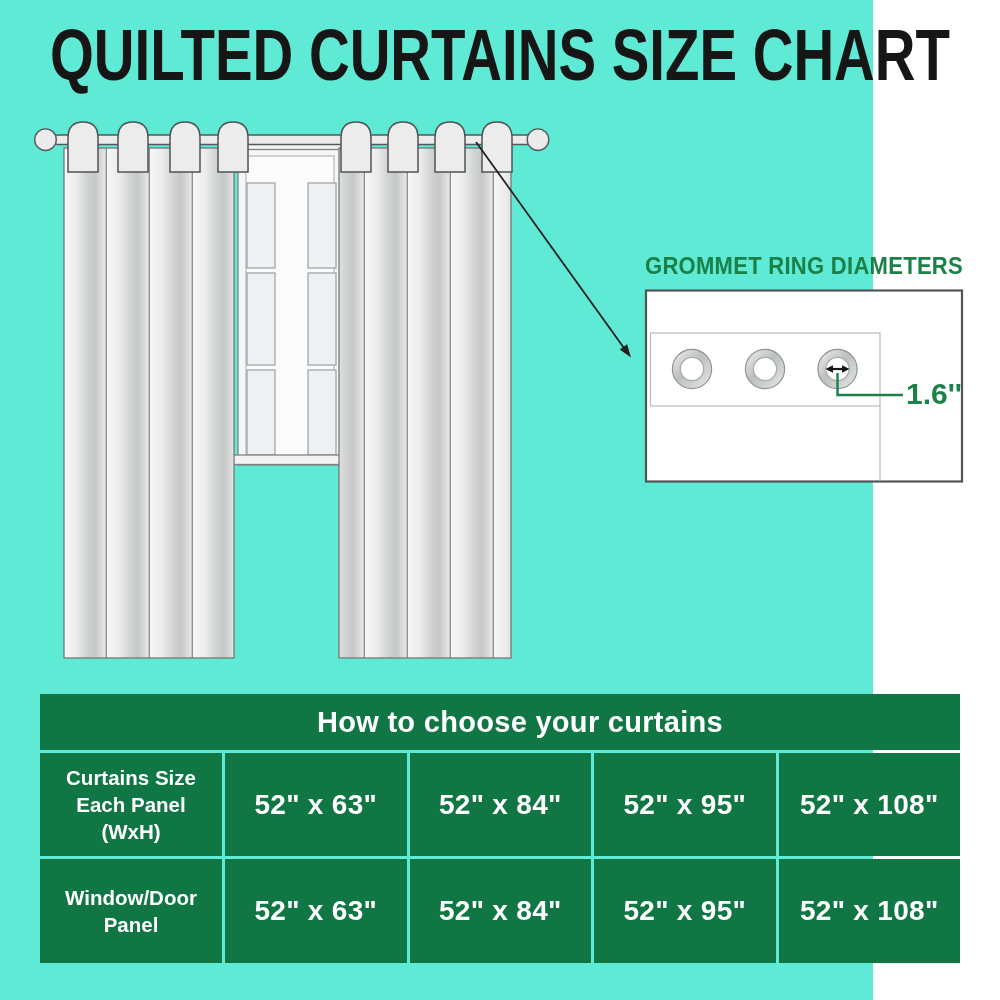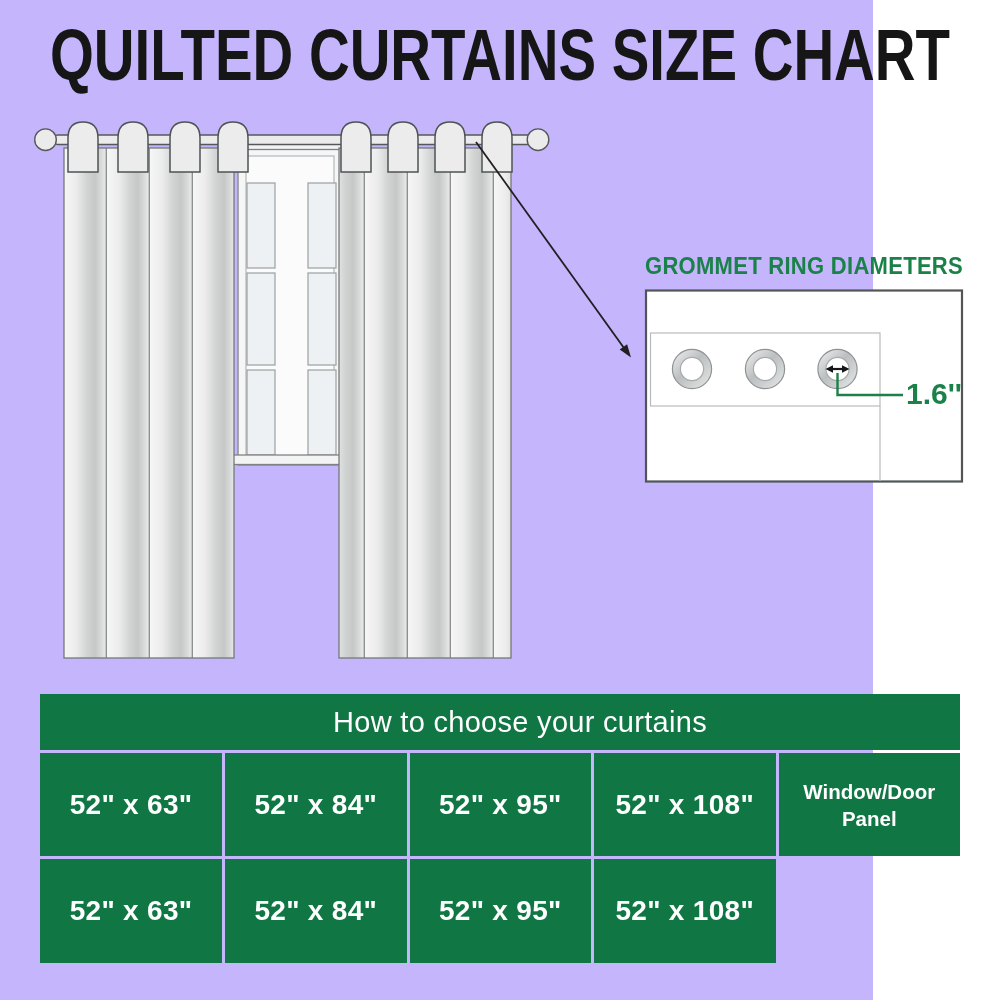--- a/index.html
+++ b/index.html
@@ -1,26 +1,26 @@
 <!DOCTYPE html>
 <html><head>
 <meta charset="utf-8">
 <style>
   html,body{margin:0;padding:0;width:1000px;height:1000px;background:#ffffff;overflow:hidden;
     font-family:"Liberation Sans", sans-serif;}
-  .stage{position:relative;width:873px;height:1000px;background:#c4b5fd;}
+  .stage{position:relative;width:873px;height:1000px;background:#5eead4;}
   svg.art{position:absolute;left:0;top:0;width:1000px;height:1000px;}
 
   
   .size-table{position:absolute;left:40px;top:694px;width:920px;height:269px;
     display:grid;grid-template-columns:182px repeat(4,1fr);grid-template-rows:56px 103px 104px;
     gap:3px;}
   .tcell{background:#107644;color:#ffffff;display:flex;align-items:center;justify-content:center;
     text-align:center;}
-  .thead{grid-column:1 / -1;font-size:29px;font-weight:400;letter-spacing:.3px;padding-left:40px;}
+  .thead{grid-column:1 / -1;font-size:29px;font-weight:700;letter-spacing:.3px;padding-left:40px;}
   .tlabel{font-size:20.5px;font-weight:600;line-height:27px;white-space:pre-line;padding:0 6px;}
   .tval{font-size:28px;font-weight:600;letter-spacing:.3px;}
 </style>
 </head>
 <body>
 
 <div class="stage">
 
   <svg class="art" viewBox="0 0 1000 1000">
     <defs>
@@ -112,20 +112,23 @@
 
       <polyline points="837.5,373 837.5,395 903,395" fill="none" stroke-width="2.4" stroke="#1a8149"></polyline>
 
       <text x="906" y="404" font-size="30" font-weight="bold" fill="#1a8149">1.6''</text>
     </g>
   </svg>
 
   <div class="size-table">
     <div class="tcell thead">How to choose your curtains</div>
 
+    <div class="tcell tlabel">Curtains Size
+Each Panel
+(WxH)</div>
     <div class="tcell tval">52" x 63"</div>
     <div class="tcell tval">52" x 84"</div>
     <div class="tcell tval">52" x 95"</div>
     <div class="tcell tval">52" x 108"</div>
 
     <div class="tcell tlabel">Window/Door
 Panel</div>
     <div class="tcell tval">52" x 63"</div>
     <div class="tcell tval">52" x 84"</div>
     <div class="tcell tval">52" x 95"</div>

